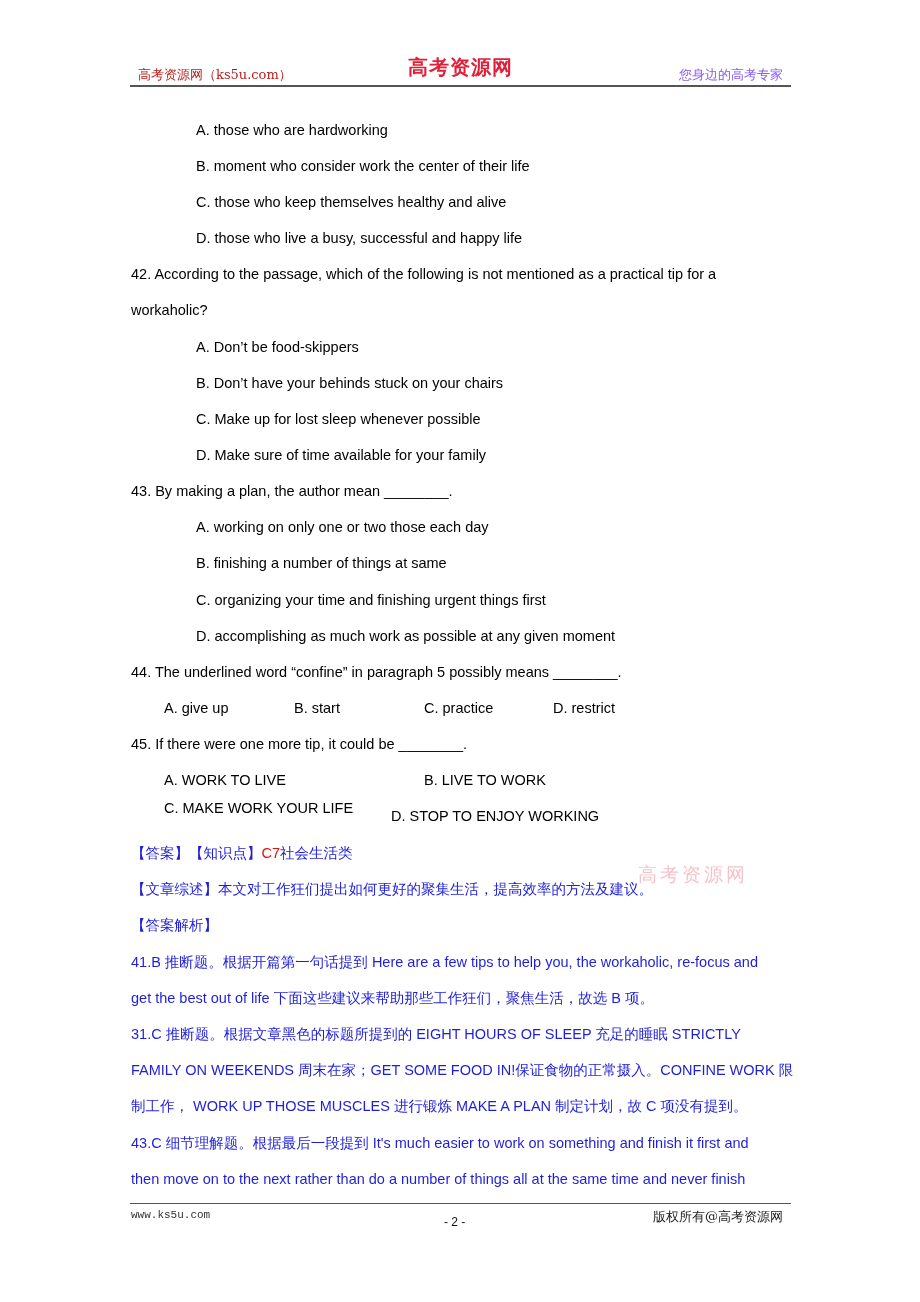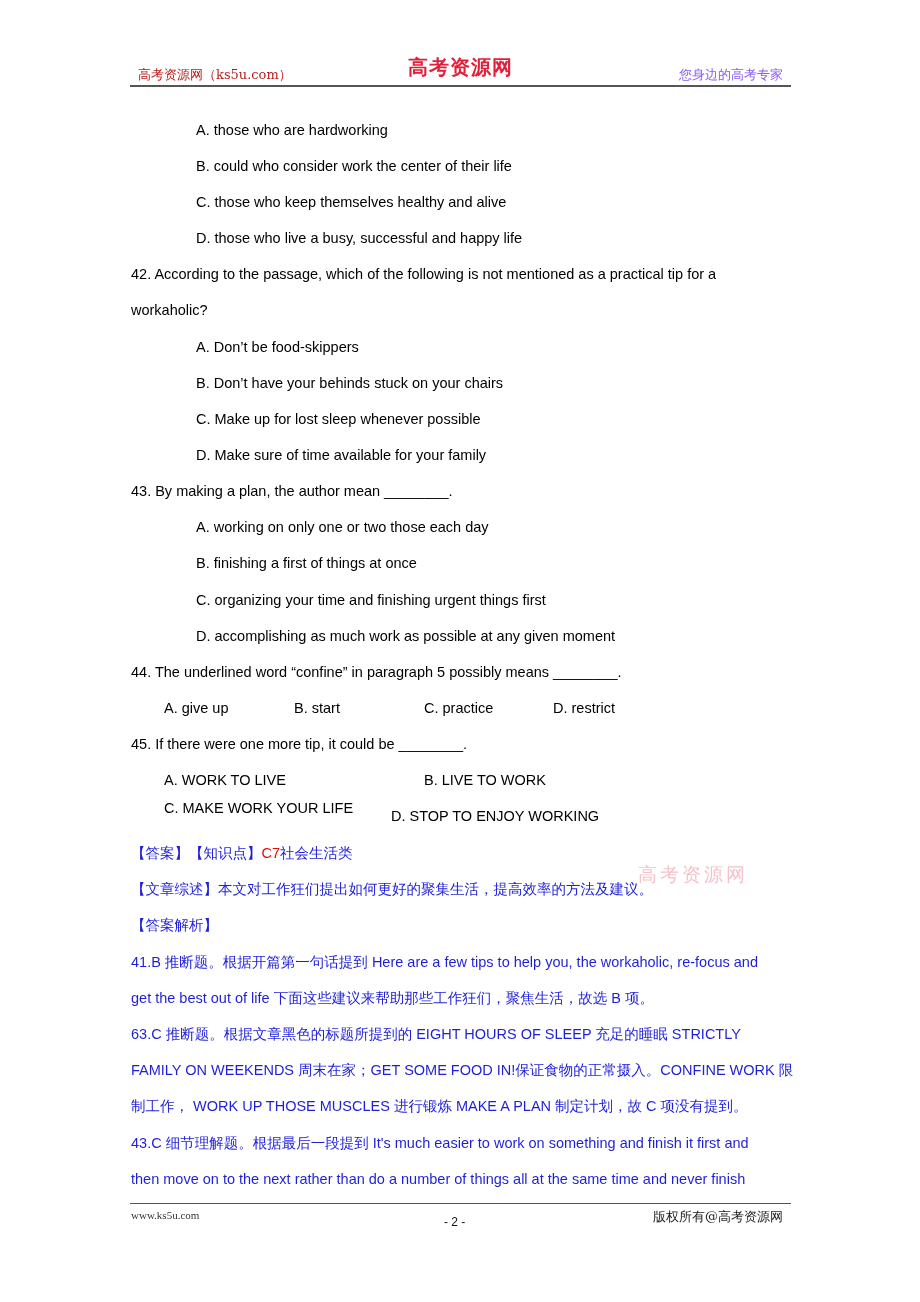--- a/index.html
+++ b/index.html
@@ -10,50 +10,50 @@
     .header .logo { position: absolute; left: 278px; top: 0px; font-family: "DejaVu Serif", serif; font-size: 20px; font-weight: bold; color: #e0203a; letter-spacing: 1px; }
     .header .right { position: absolute; right: 8px; top: 12px; font-family: "DejaVu Serif", serif; font-size: 13px; color: #8b5cf6; }
     .hrule { position: absolute; left: 130px; width: 661px; height: 0; }
     .hrule.top { top: 85px; border-top: 2px solid #555; }
     .hrule.bottom { top: 1203px; border-top: 1px solid #555; }
     .line { position: absolute; left: 131px; font-family: "Liberation Sans", sans-serif; font-size: 14.5px; white-space: nowrap; line-height: 20px; }
     .opt { left: 160px; margin-left: 36px; }
     .blue { color: #1f1fd8; }
     .red { color: #e01010; }
     .watermark { position: absolute; left: 638px; top: 862px; font-family: "DejaVu Serif", serif; font-size: 19px; color: #f1a8b4; letter-spacing: 3px; opacity: 0.7; }
-    .footer-left { position: absolute; left: 131px; top: 1209px; font-family: Liberation Serif, serif; font-size: 11px; color: #333; }
+    .footer-left { position: absolute; left: 131px; top: 1209px; font-family: Liberation Mono, monospace; font-size: 11px; color: #333; }
     .footer-center { position: absolute; left: 444px; top: 1215px; font-family: "Liberation Sans", sans-serif; font-size: 12px; color: #111; }
     .footer-right { position: absolute; right: 137px; top: 1208px; font-family: "DejaVu Serif", serif; font-size: 13px; color: #222; text-align: center; }
     .inline { display: inline-block; }
   </style>
 </head>
 <body>
 
 <div class="header">
   <span class="left">高考资源网（ks5u.com）</span>
   <span class="logo">高考资源网</span>
   <span class="right">您身边的高考专家</span>
 </div>
 <div class="hrule top"></div>
 
 <div class="line opt" style="top:120px">A. those who are hardworking</div>
-<div class="line opt" style="top:156px">B. could who consider work the center of their life</div>
+<div class="line opt" style="top:156px">B. moment who consider work the center of their life</div>
 <div class="line opt" style="top:192px">C. those who keep themselves healthy and alive</div>
 <div class="line opt" style="top:228px">D. those who live a busy, successful and happy life</div>
 
 <div class="line" style="top:264px">42. According to the passage, which of the following is not mentioned as a practical tip for a</div>
 <div class="line" style="top:300px">workaholic?</div>
 <div class="line opt" style="top:337px">A. Don’t be food-skippers</div>
 <div class="line opt" style="top:373px">B. Don’t have your behinds stuck on your chairs</div>
 <div class="line opt" style="top:409px">C. Make up for lost sleep whenever possible</div>
 <div class="line opt" style="top:445px">D. Make sure of time available for your family</div>
 
 <div class="line" style="top:481px">43. By making a plan, the author mean ________.</div>
 <div class="line opt" style="top:517px">A. working on only one or two those each day</div>
-<div class="line opt" style="top:553px">B. finishing a first of things at once</div>
+<div class="line opt" style="top:553px">B. finishing a number of things at same</div>
 <div class="line opt" style="top:590px">C. organizing your time and finishing urgent things first</div>
 <div class="line opt" style="top:626px">D. accomplishing as much work as possible at any given moment</div>
 
 <div class="line" style="top:662px">44. The underlined word “confine” in paragraph 5 possibly means ________.</div>
 <div class="line" style="top:698px; left:164px">A. give up</div>
 <div class="line" style="top:698px; left:294px">B. start</div>
 <div class="line" style="top:698px; left:424px">C. practice</div>
 <div class="line" style="top:698px; left:553px">D. restrict</div>
 
 <div class="line" style="top:734px">45. If there were one more tip, it could be ________.</div>
@@ -64,21 +64,21 @@
 
 <div class="line blue" style="top:843px; left:131px">
   <span class="inline">【答案】【知识点】</span><span class="inline red">C7</span><span class="inline"> 社会生活类</span>
 </div>
 <div class="line blue" style="top:879px">【文章综述】本文对工作狂们提出如何更好的聚集生活，提高效率的方法及建议。</div>
 <div class="watermark">高考资源网</div>
 <div class="line blue" style="top:915px">【答案解析】</div>
 
 <div class="line blue" style="top:952px">41.B  推断题。根据开篇第一句话提到 Here are a few tips to help you, the workaholic, re-focus and</div>
 <div class="line blue" style="top:988px">get the best out of life 下面这些建议来帮助那些工作狂们，聚焦生活，故选 B 项。</div>
-<div class="line blue" style="top:1024px">63.C  推断题。根据文章黑色的标题所提到的    EIGHT HOURS OF SLEEP 充足的睡眠 STRICTLY</div>
+<div class="line blue" style="top:1024px">31.C  推断题。根据文章黑色的标题所提到的    EIGHT HOURS OF SLEEP 充足的睡眠 STRICTLY</div>
 <div class="line blue" style="top:1060px">FAMILY ON WEEKENDS 周末在家；GET SOME FOOD IN!保证食物的正常摄入。CONFINE WORK 限</div>
 <div class="line blue" style="top:1096px">制工作，      WORK UP THOSE MUSCLES 进行锻炼    MAKE A PLAN 制定计划，故 C 项没有提到。</div>
 <div class="line blue" style="top:1133px">43.C  细节理解题。根据最后一段提到 It's much easier to work on something and finish it first and</div>
 <div class="line blue" style="top:1169px">then move on to the next rather than do a number of things all at the same time and never finish</div>
 
 <div class="hrule bottom"></div>
 <div class="footer-left">www.ks5u.com</div>
 <div class="footer-center">- 2 -</div>
 <div class="footer-right">版权所有@高考资源网</div>
 

